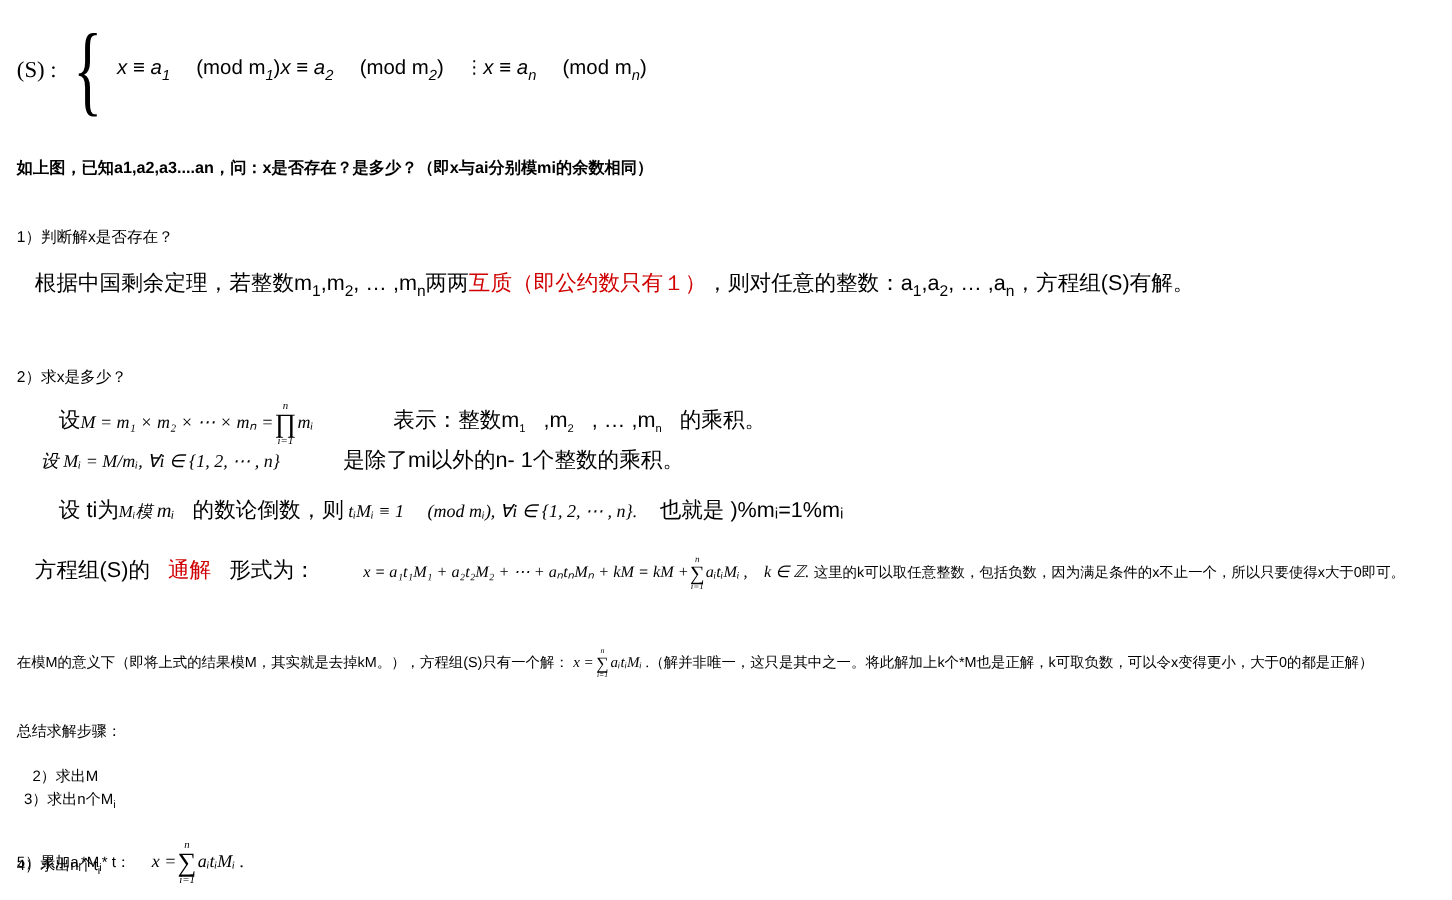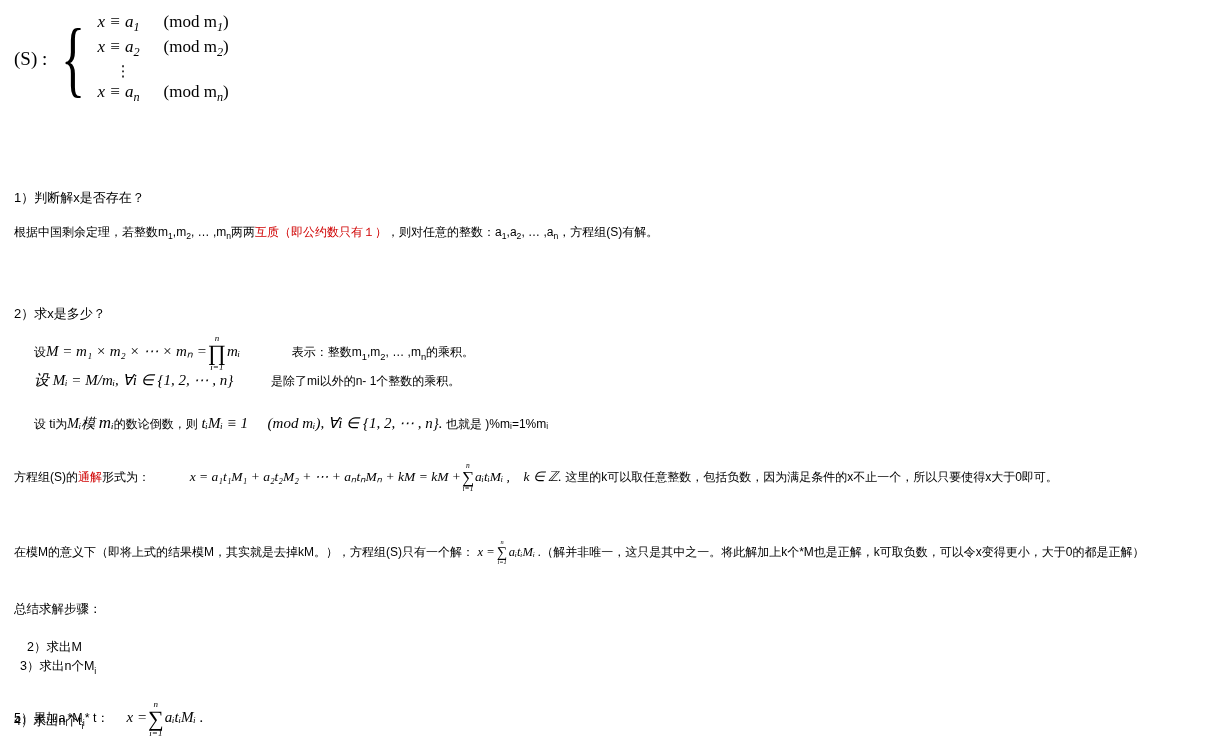--- a/index.html
+++ b/index.html
@@ -47,23 +47,23 @@
     font-family: "Liberation Serif", serif;
     font-size: 84px;
     line-height: 0.72;
     font-weight: 300;
     margin-right: 4px;
     transform: scaleX(0.6);
     transform-origin: center;
   }
   .sys-rows {
     display: flex;
-    flex-direction: column;
+    flex-direction: row;
     justify-content: center;
-    font-family: Liberation Serif, serif;
+    font-family: Liberation Sans, sans-serif;
     font-size: 17px;
   }
   .sys-row {
     display: flex;
     align-items: baseline;
     height: 25px;
     white-space: nowrap;
   }
   .sys-row .lhs {
     width: 66px;
@@ -94,21 +94,22 @@
     white-space: nowrap;
   }
   .q-title {
     font-weight: bold;
     font-size: 13.5px;
   }
   .sec {
     font-size: 13px;
   }
   .body-txt {
-    font-size: 12px;
+    font-size: 18px;
+    margin-left: 15px;
   }
   
   .bigop {
     display: inline-flex;
     flex-direction: column;
     align-items: center;
     vertical-align: middle;
     font-family: "Liberation Serif", serif;
     font-style: normal;
     line-height: 1;
@@ -170,20 +171,21 @@
       </div>
 
       <div class="sys-row">
         <span class="lhs"><span>x ≡ a</span><span class="sb">n</span></span>
         <span class="rhs"><span>(mod m</span><span class="sb">n</span><span>)</span></span>
       </div>
 
     </div>
   </div>
 
+  <div class="line q-title" style="left:14px; top:131px;">如上图，已知a1,a2,a3....an，问：x是否存在？是多少？（即x与ai分别模mi的余数相同）</div>
 
   <div class="line sec" style="left:14px; top:189px;">1）判断解x是否存在？</div>
 
   <div class="line body-txt" style="left:14px; top:224px;">
     <span>根据中国剩余定理，若整数m</span><span class="sb-up">1</span><span>,m</span><span class="sb-up">2</span><span>, … ,m</span><span class="sb-up">n</span><span>两两</span><span class="red">互质（即公约数只有１）</span><span>，则对任意的整数：a</span><span class="sb-up">1</span><span>,a</span><span class="sb-up">2</span><span>, … ,a</span><span class="sb-up">n</span><span>，方程组(S)有解。</span>
   </div>
 
   <div class="line sec" style="left:14px; top:305px;">2）求x是多少？</div>
 
   <div class="line" style="left:34px; top:334px;">

